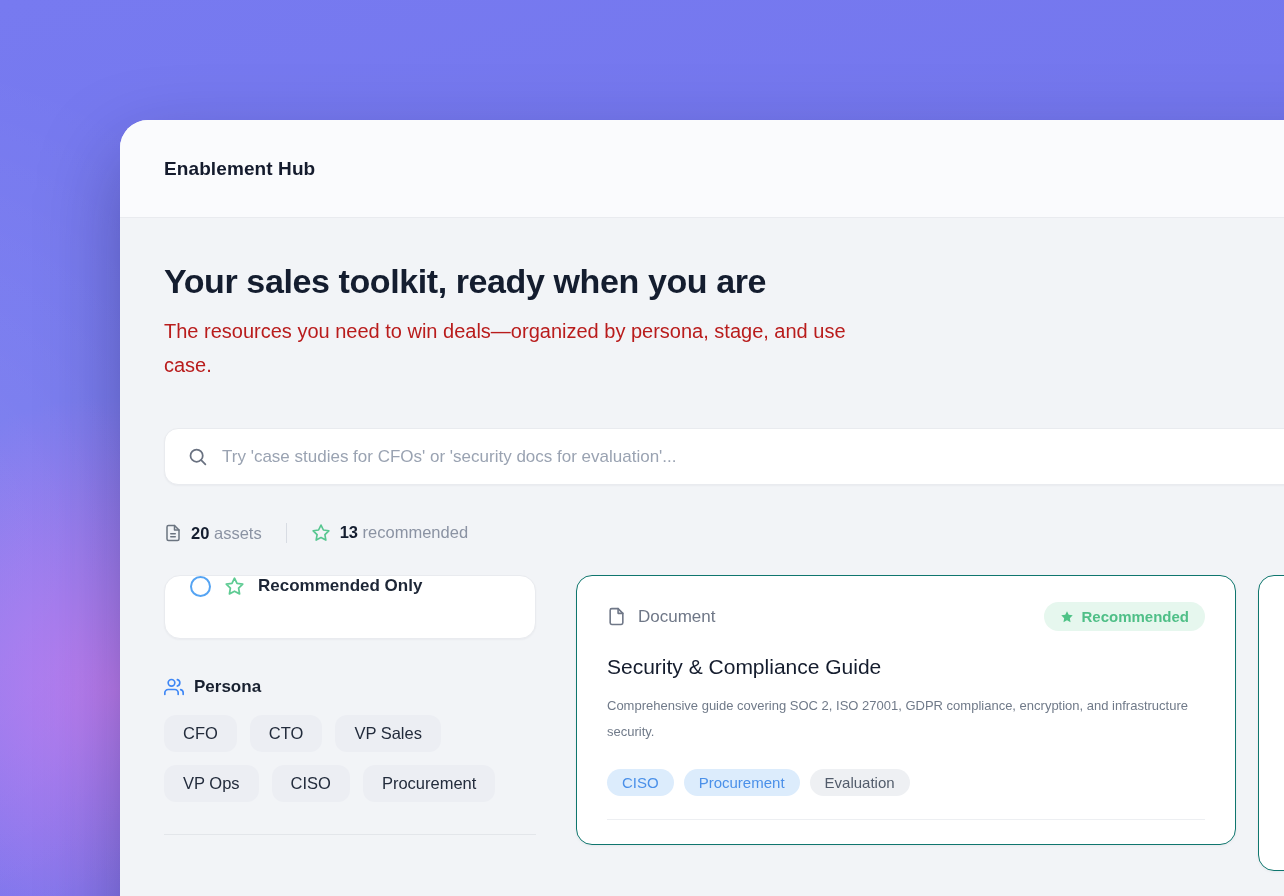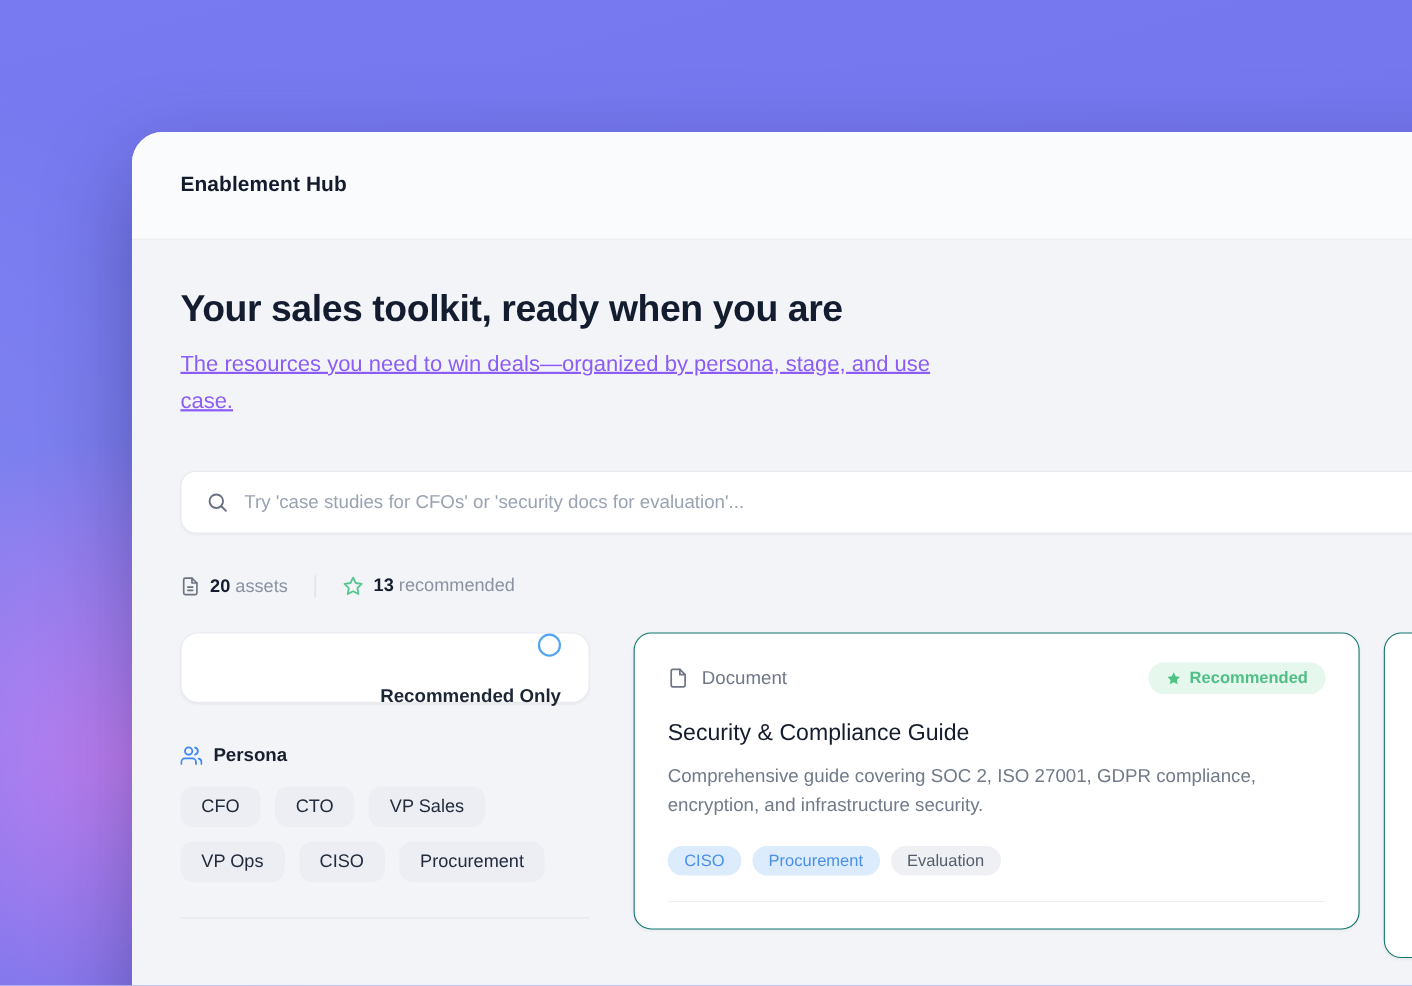--- a/index.html
+++ b/index.html
@@ -26,21 +26,21 @@
     display:flex; align-items:center; padding:0 44px;
   }
   .window-title { font-size:19px; font-weight:700; color:#141b2d; letter-spacing:0.1px; }
 
   .window-body { padding:42px 44px 0 44px; }
 
   .hero-title {
     font-size:34px; font-weight:800; color:#141d2f; letter-spacing:-0.4px; line-height:42px;
   }
   .hero-subtitle {
-    margin-top:12px; font-size:20px; line-height:34px; color:#8b5cf6; max-width:720px;text-decoration:underline;
+    margin-top:12px; font-size:20px; line-height:34px; color:#b91c1c; max-width:720px;
   }
 
   
   .search-bar {
     margin-top:46px; height:57px; width:1212px;
     background:#ffffff; border:1px solid #e9ebef; border-radius:14px;
     display:flex; align-items:center; padding:0 22px; gap:14px;
     box-shadow:0 1px 2px rgba(16,24,40,0.04);
   }
   .search-bar svg { flex-shrink:0; }
@@ -58,23 +58,22 @@
   .stats-divider { width:1px; height:20px; background:#d8dce3; margin:0 24px; }
 
   
   .content { margin-top:32px; display:flex; gap:40px; align-items:flex-start; }
   .sidebar { width:372px; flex-shrink:0; }
   .cards-row { display:flex; gap:22px; align-items:flex-start; }
 
   
   .rec-only-card {
     height:64px; background:#ffffff; border:1px solid #e9ebef; border-radius:16px;
-    display:flex; align-items:flex-end; padding:0 25px; gap:13px; cursor:pointer;
+    display:flex; align-items:flex-start; padding:0 25px; gap:13px; cursor:pointer;
     box-shadow:0 1px 2px rgba(16,24,40,0.04);
-    flex-direction:column;
   }
   .radio-circle { width:21px; height:21px; border:2px solid #55a4f3; border-radius:50%; flex-shrink:0; }
   .rec-only-label { font-size:17px; font-weight:600; color:#1d2636; }
 
   .filter-header { margin-top:38px; display:flex; align-items:center; gap:10px; }
   .filter-header-label { font-size:17px; font-weight:700; color:#18202f; }
 
   .chips { margin-top:18px; display:flex; flex-wrap:wrap; gap:13px 13px; }
   .chip {
     padding:9px 19px; background:#eceef3; border-radius:12px;
@@ -89,21 +88,21 @@
     padding:26px 30px 24px 30px; box-shadow:0 1px 3px rgba(16,24,40,0.05);
   }
   .card-top { display:flex; align-items:center; gap:12px; }
   .card-type-label { font-size:17px; color:#6f7787; }
   .rec-badge {
     margin-left:auto; display:flex; align-items:center; gap:7px;
     background:#e6f7ee; border-radius:999px; padding:6px 16px;
   }
   .rec-badge-label { font-size:15px; font-weight:600; color:#4fbf87; }
   .card-title { margin-top:24px; font-size:21px; font-weight:400; color:#141c2d; }
-  .card-desc { margin-top:14px; font-size:17px; line-height:26px; color:#707a89; max-width:600px; }
+  .card-desc { margin-top:14px; font-size:13px; line-height:26px; color:#707a89; max-width:600px; }
   .tag-row { margin-top:24px; display:flex; gap:10px; }
   .tag { padding:5px 15px; border-radius:999px; font-size:15px; font-weight:500; white-space:nowrap; }
   .tag-blue { background:#dcecfc; color:#4a90e9; }
   .tag-gray { background:#eef0f3; color:#525c6b; }
   .card-divider { margin-top:23px; border-top:1px solid #edeff2; }
   .card-footer { margin-top:16px; font-size:15px; color:#8d96a5; }
 
   
   .partial-card { height:296px; position:relative; overflow:hidden; }
 </style>

